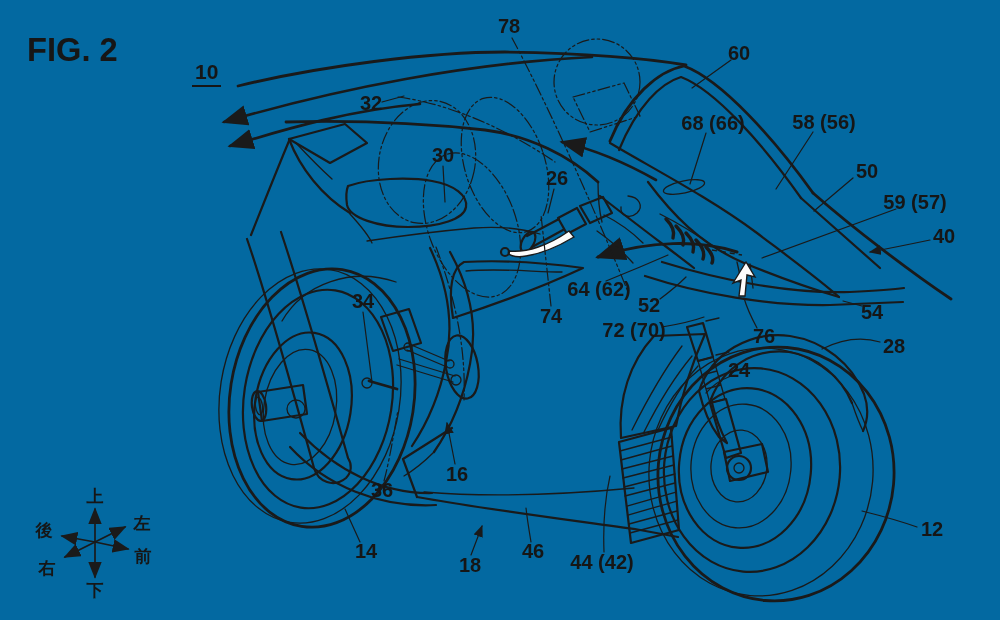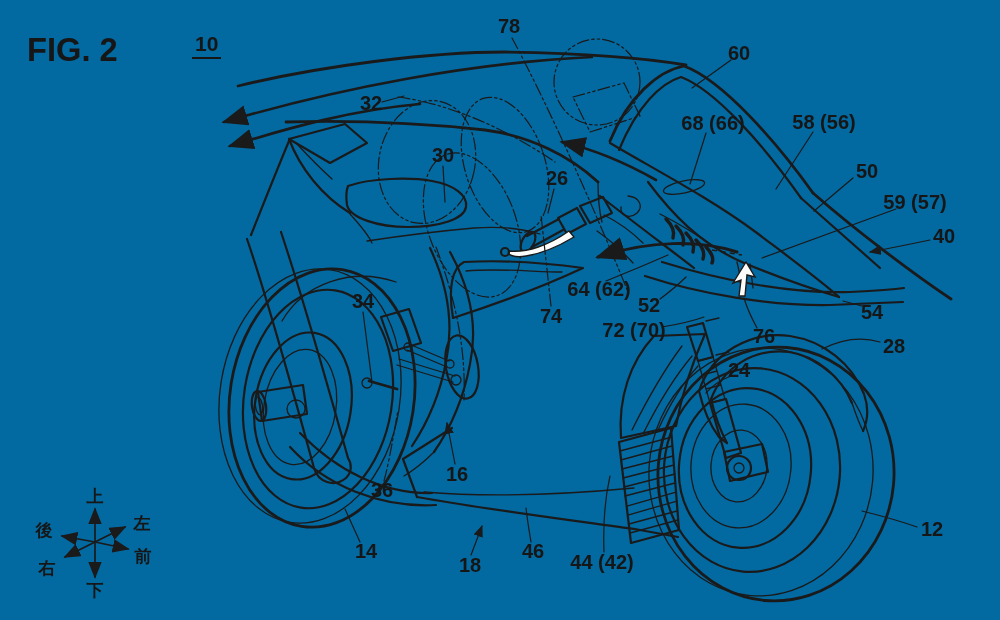--- a/index.html
+++ b/index.html
@@ -7,21 +7,21 @@
     position:relative;width:1000px;height:620px;overflow:hidden;
     background:#0369a1;
     font-family:"Liberation Sans", sans-serif;
   }
   .fig-title{
     position:absolute;left:27px;top:30px;
     font-size:34px;font-weight:bold;letter-spacing:0px;color:#161616;
     transform:scaleX(.96);transform-origin:left top;
   }
   .fig-ref{
-    position:absolute;left:192px;top:32px;
+    position:absolute;left:192px;top:60px;
     font-size:21px;font-weight:bold;color:#161616;
     border-bottom:2.5px solid #161616;padding:0 3px 1px 3px;
   }
   svg{position:absolute;left:0;top:0;}
   svg *{vector-effect:none;}
   .ln  {fill:none;stroke:#1a1a1a;stroke-width:2.2;stroke-linecap:round;stroke-linejoin:round;}
   .ln3 {fill:none;stroke:#1a1a1a;stroke-width:2.8;stroke-linecap:round;stroke-linejoin:round;}
   .thin{fill:none;stroke:#1a1a1a;stroke-width:1.3;stroke-linecap:round;stroke-linejoin:round;}
   .ldr {fill:none;stroke:#1a1a1a;stroke-width:1.2;stroke-linecap:round;}
   .ph  {fill:none;stroke:#1a1a1a;stroke-width:1.2;stroke-dasharray:12 3 2.5 3 2.5 3;stroke-linecap:round;}

